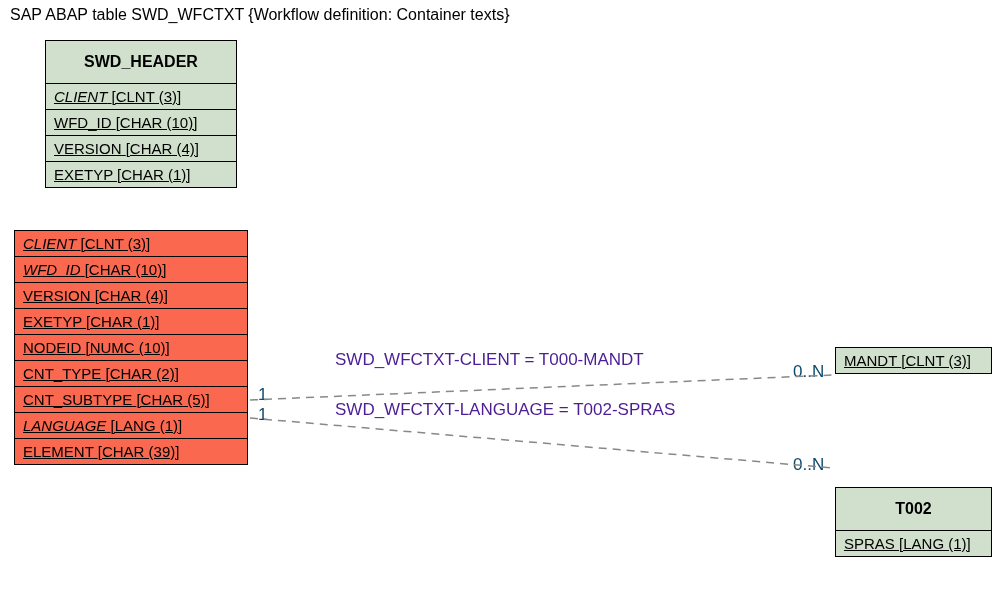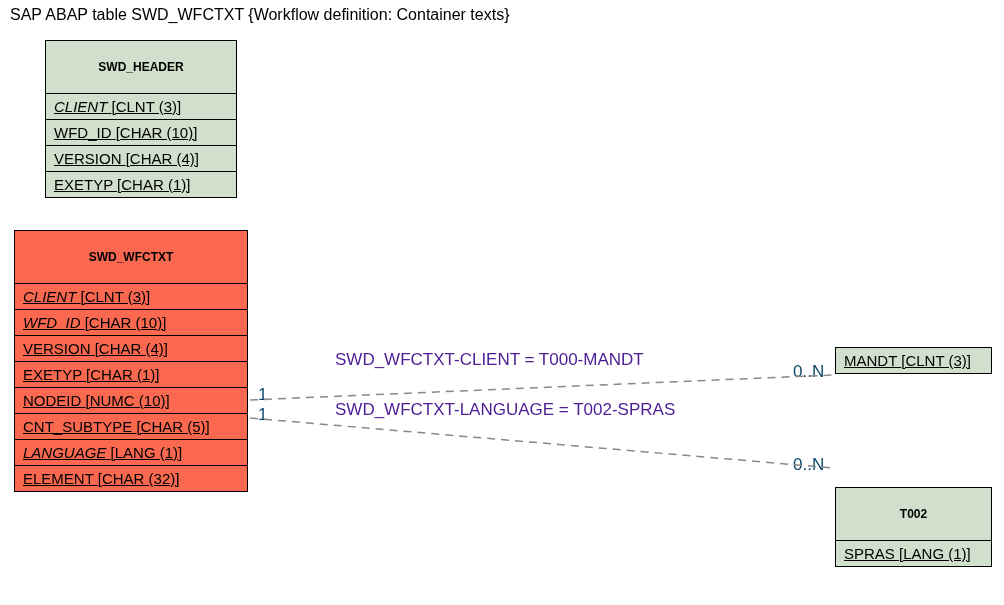--- a/index.html
+++ b/index.html
@@ -19,23 +19,23 @@
     color: #000;
   }
   .entity {
     position: absolute;
     border: 1px solid #000;
     font-size: 15px;
   }
   .entity .hdr {
     text-align: center;
     font-weight: bold;
-    padding: 19px 8px;
+    padding: 12px 8px;
     border-bottom: 1px solid #000;
-    font-size: 12px;
+    font-size: 16px;
   }
   .entity .row {
     padding: 4px 8px;
     border-bottom: 1px solid #000;
     white-space: nowrap;
     text-decoration: underline;
   }
   .entity .row:last-child { border-bottom: none; }
   .fk { text-decoration: underline; }
   .italic { font-style: italic; }
@@ -66,29 +66,29 @@
 
 <div class="entity green" style="top:40px; left:45px; width:190px;">
   <div class="hdr">SWD_HEADER</div>
   <div class="row"><span class="fk italic">CLIENT</span> <span>[CLNT (3)]</span></div>
   <div class="row"><span class="fk">WFD_ID</span> <span>[CHAR (10)]</span></div>
   <div class="row"><span class="fk">VERSION</span> <span>[CHAR (4)]</span></div>
   <div class="row"><span class="fk">EXETYP</span> <span>[CHAR (1)]</span></div>
 </div>
 
 <div class="entity coral" style="top:230px; left:14px; width:232px;">
-  <div class="hdr">SWD_WFCTXT</div>
   <div class="row"><span class="fk italic">CLIENT</span> <span>[CLNT (3)]</span></div>
   <div class="row"><span class="fk italic">WFD_ID</span> <span>[CHAR (10)]</span></div>
   <div class="row"><span class="fk">VERSION</span> <span>[CHAR (4)]</span></div>
   <div class="row"><span class="fk">EXETYP</span> <span>[CHAR (1)]</span></div>
   <div class="row"><span class="fk">NODEID</span> <span>[NUMC (10)]</span></div>
+  <div class="row"><span class="fk">CNT_TYPE</span> <span>[CHAR (2)]</span></div>
   <div class="row"><span class="fk">CNT_SUBTYPE</span> <span>[CHAR (5)]</span></div>
   <div class="row"><span class="fk italic">LANGUAGE</span> <span>[LANG (1)]</span></div>
-  <div class="row"><span class="fk">ELEMENT</span> <span>[CHAR (32)]</span></div>
+  <div class="row"><span class="fk">ELEMENT</span> <span>[CHAR (39)]</span></div>
 </div>
 
 <div class="entity green" style="top:347px; left:835px; width:155px;">
   <div class="row"><span class="fk">MANDT</span> <span>[CLNT (3)]</span></div>
 </div>
 
 <div class="entity green" style="top:440px; left:835px; width:155px;margin-top:47px;">
   <div class="hdr">T002</div>
   <div class="row"><span class="fk">SPRAS</span> <span>[LANG (1)]</span></div>
 </div>

